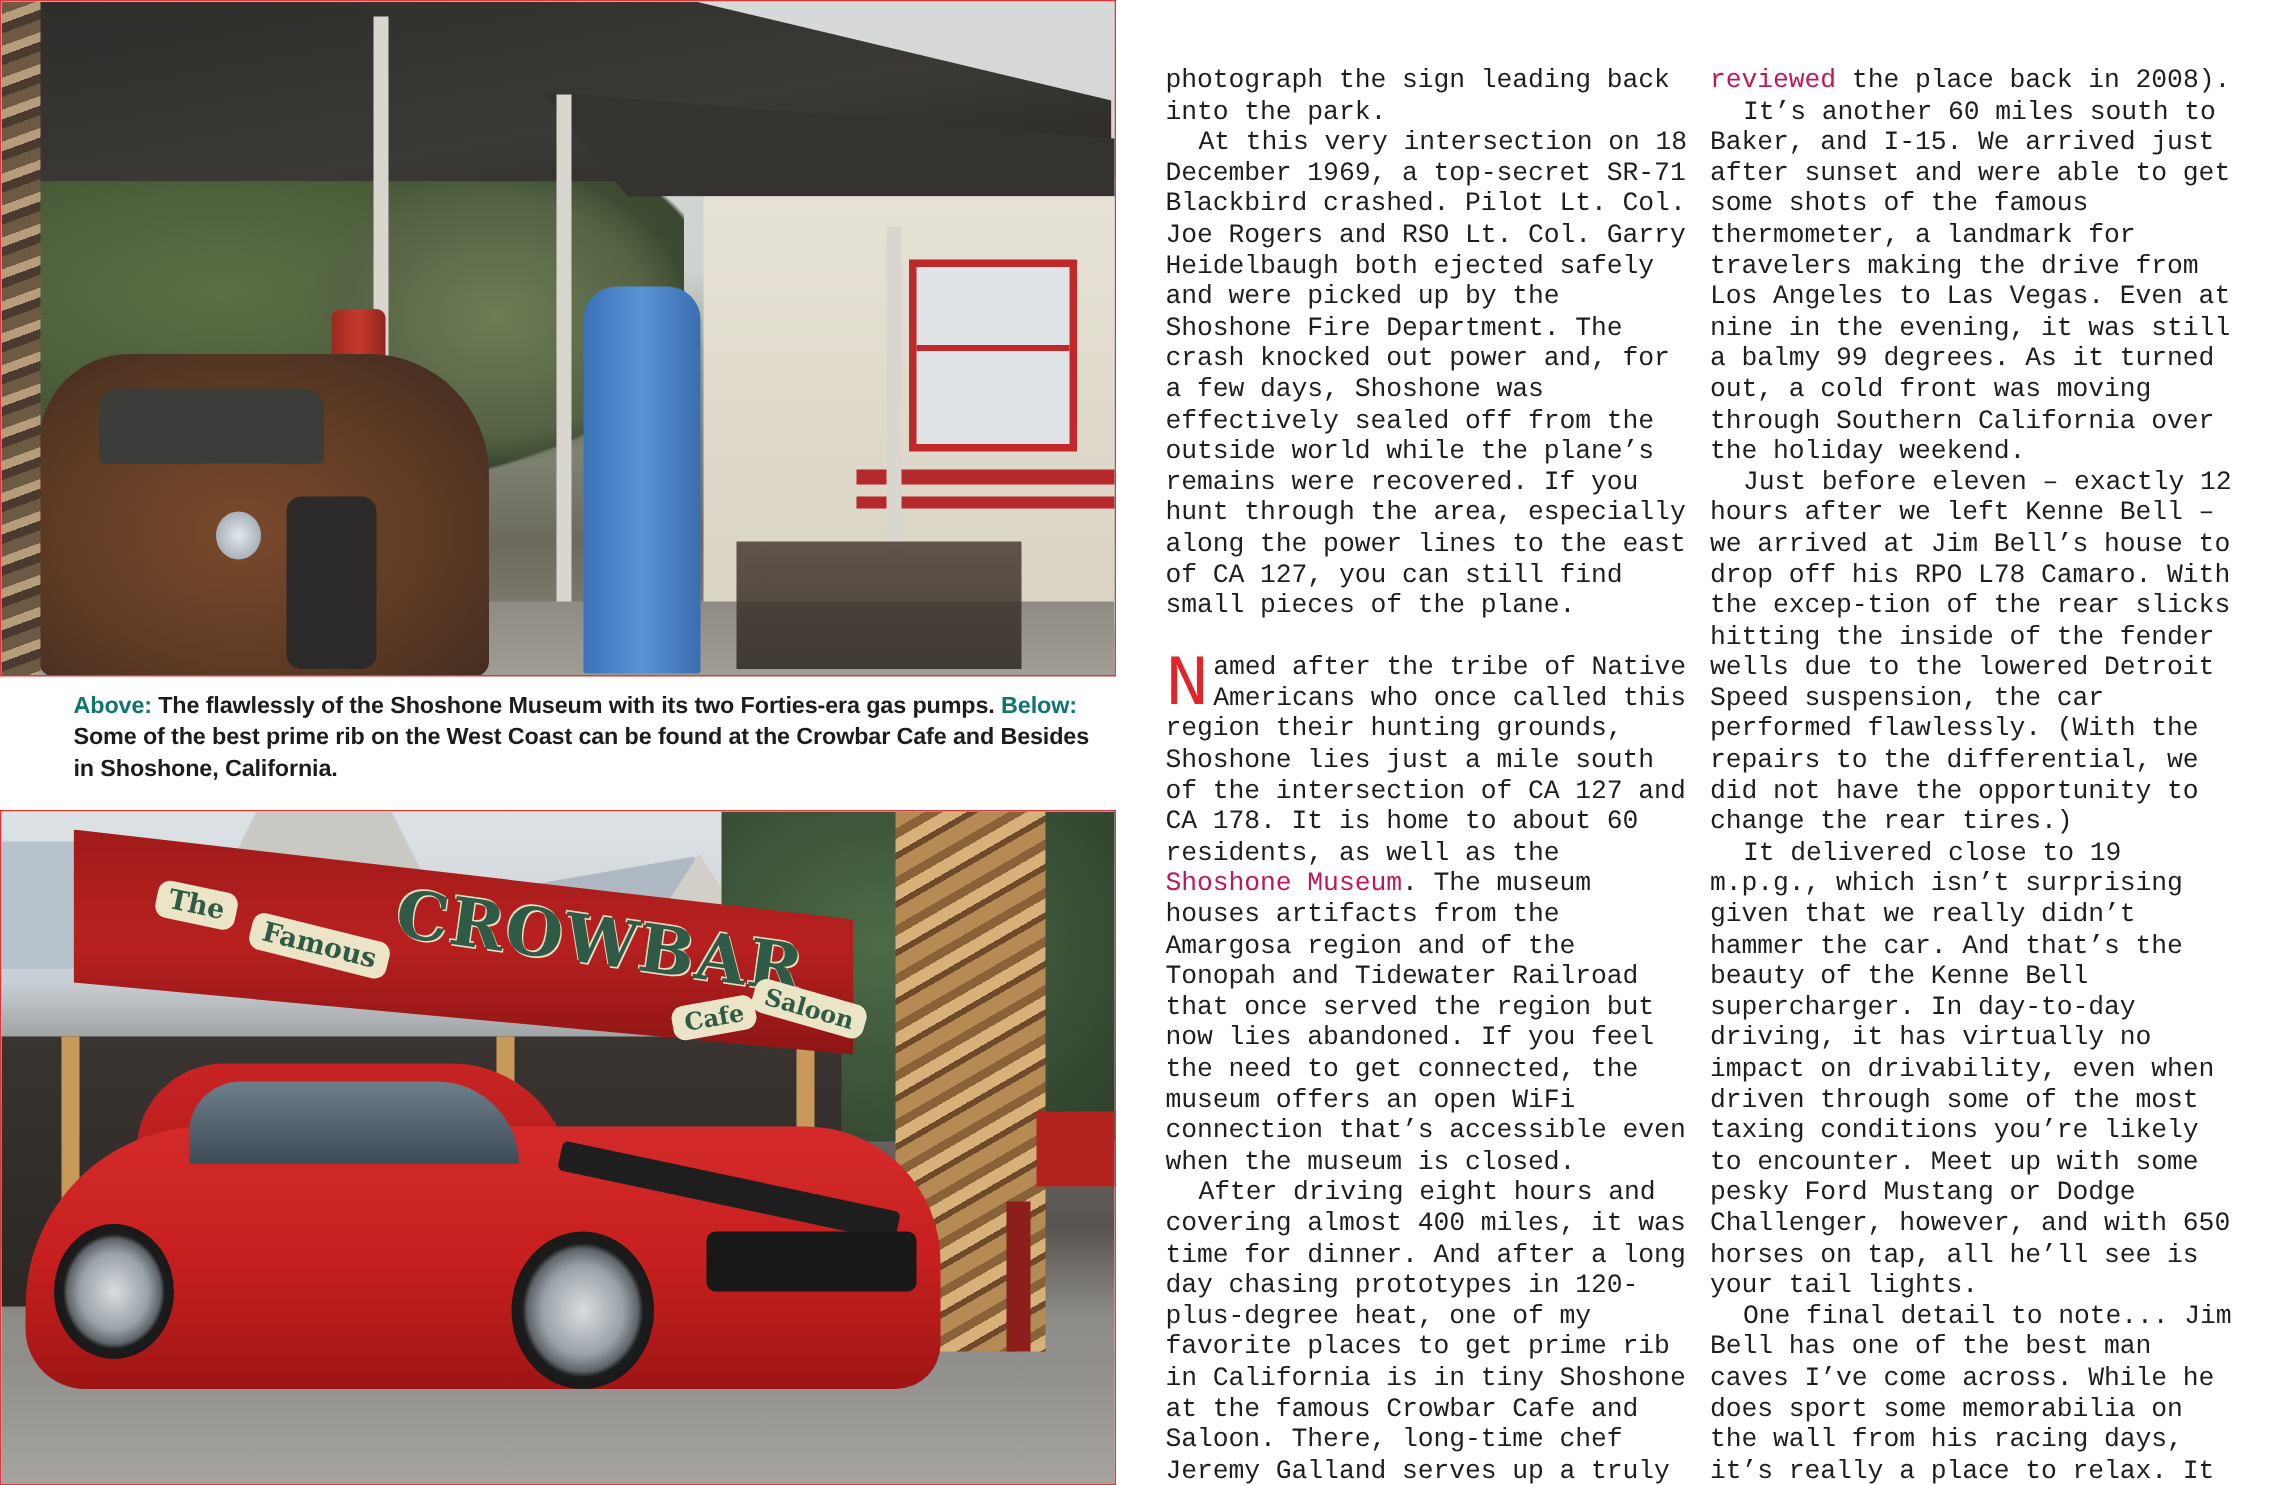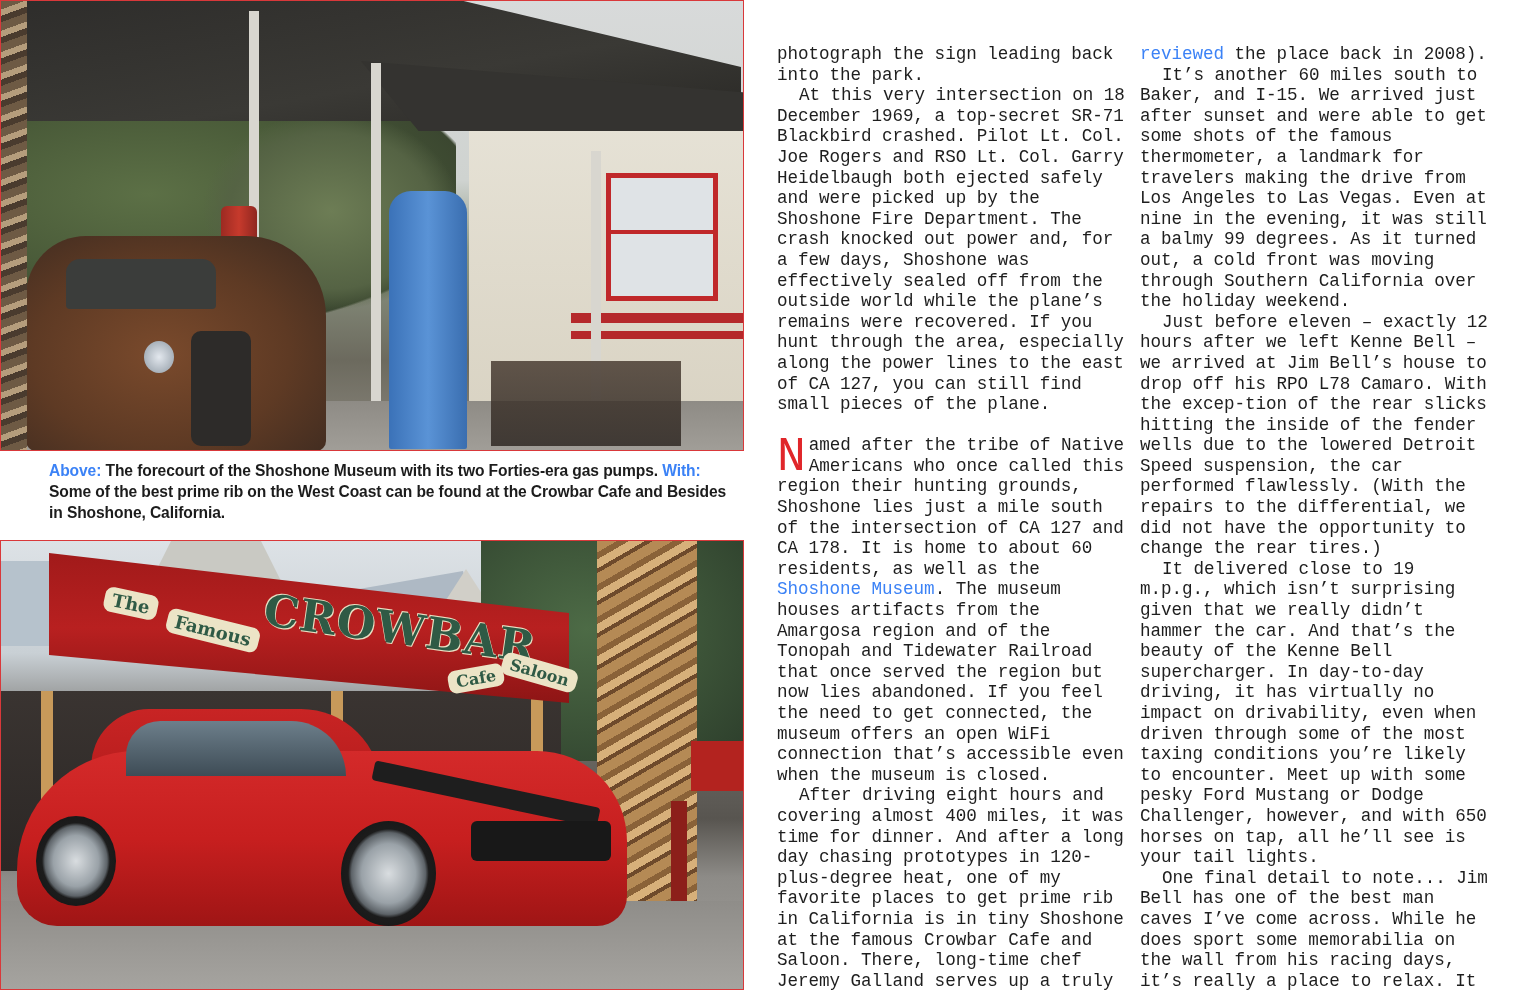--- a/index.html
+++ b/index.html
@@ -100,35 +100,35 @@
   .post-red { position:absolute; left:670px; top:260px; width:16px; height:100px; background:#8c1f1a; }
   .bench-red { position:absolute; left:690px; top:200px; width:54px; height:50px; background:#b3231f; }
 
   
   .caption {
     position:absolute; left:49px; top:460px; width:680px;
     font-family:"Liberation Sans", sans-serif; font-weight:bold;
     font-size:15.6px; line-height:21px; color:#1c1c1c;
     letter-spacing:-0.1px;
   }
-  .caption .lbl { color:#3b82f6; }
+  .caption .lbl { color:#0f766e; }
 
   
   .col {
     position:absolute; top:44px; width:350px;
     font-family:Liberation Mono, monospace;
     font-size:17.6px; line-height:20.6px; color:#1e1e1e;
     letter-spacing:-0.05px;
   }
   .col-1 { left:777px; }
   .col-2 { left:1140px; }
   .col p { margin:0; }
   .col p.indent { text-indent:22px; }
   .col p.gap { margin-top:20.6px; }
-  .link { color:#3b82f6;margin-top:34px; }
+  .link { color:#be185d;margin-top:34px; }
   .dropcap {
     float:left; font-size:48px; line-height:38px; color:#e0262a;
     margin:3px 3px 0 0; font-weight:normal;
   }
   .sig { float:right; font-weight:bold; margin-right:14px; }
 </style>
 </head>
 <body>
 
 <div class="photo photo-top">
@@ -149,21 +149,21 @@
   <div class="pump-red"></div>
   <div class="pump-blue"></div>
   <div class="truck"></div>
   <div class="truck-window"></div>
   <div class="truck-grille"></div>
   <div class="headlight"></div>
   <div class="palm-left"></div>
 </div>
 
 <div class="caption">
-  <span class="lbl">Above:</span><span> The forecourt of the Shoshone Museum with its two Forties-era gas pumps. </span><span class="lbl">With:</span><span> Some of the best prime rib on the West Coast can be found at the Crowbar Cafe and Besides in Shoshone, California.</span>
+  <span class="lbl">Above:</span><span> The flawlessly of the Shoshone Museum with its two Forties-era gas pumps. </span><span class="lbl">Below:</span><span> Some of the best prime rib on the West Coast can be found at the Crowbar Cafe and Besides in Shoshone, California.</span>
 </div>
 
 <div class="photo photo-bottom">
   <div class="sky2"></div>
   <div class="roof-l"></div>
   <div class="gable1"></div>
   <div class="roof-r"></div>
   <div class="gable2"></div>
   <div class="tree-green"></div>
   <div class="porch"></div>

